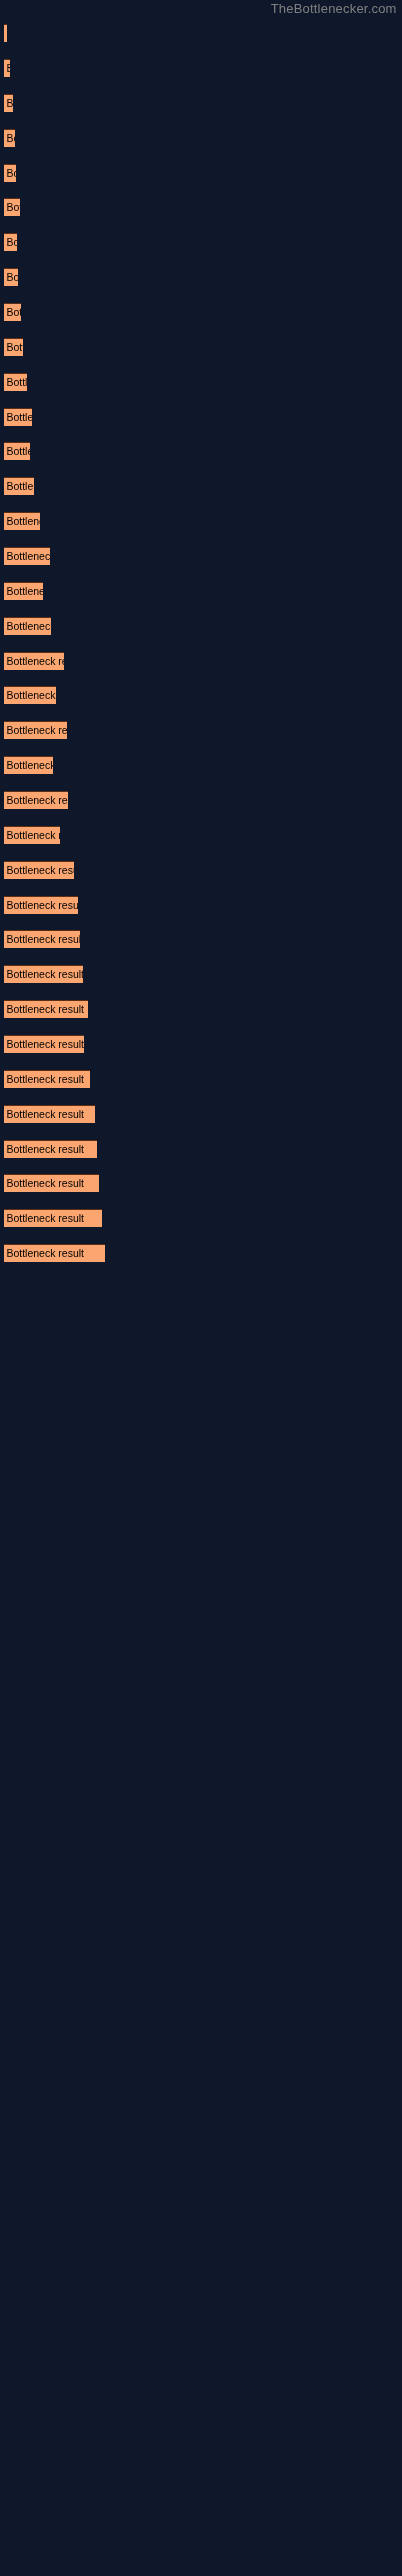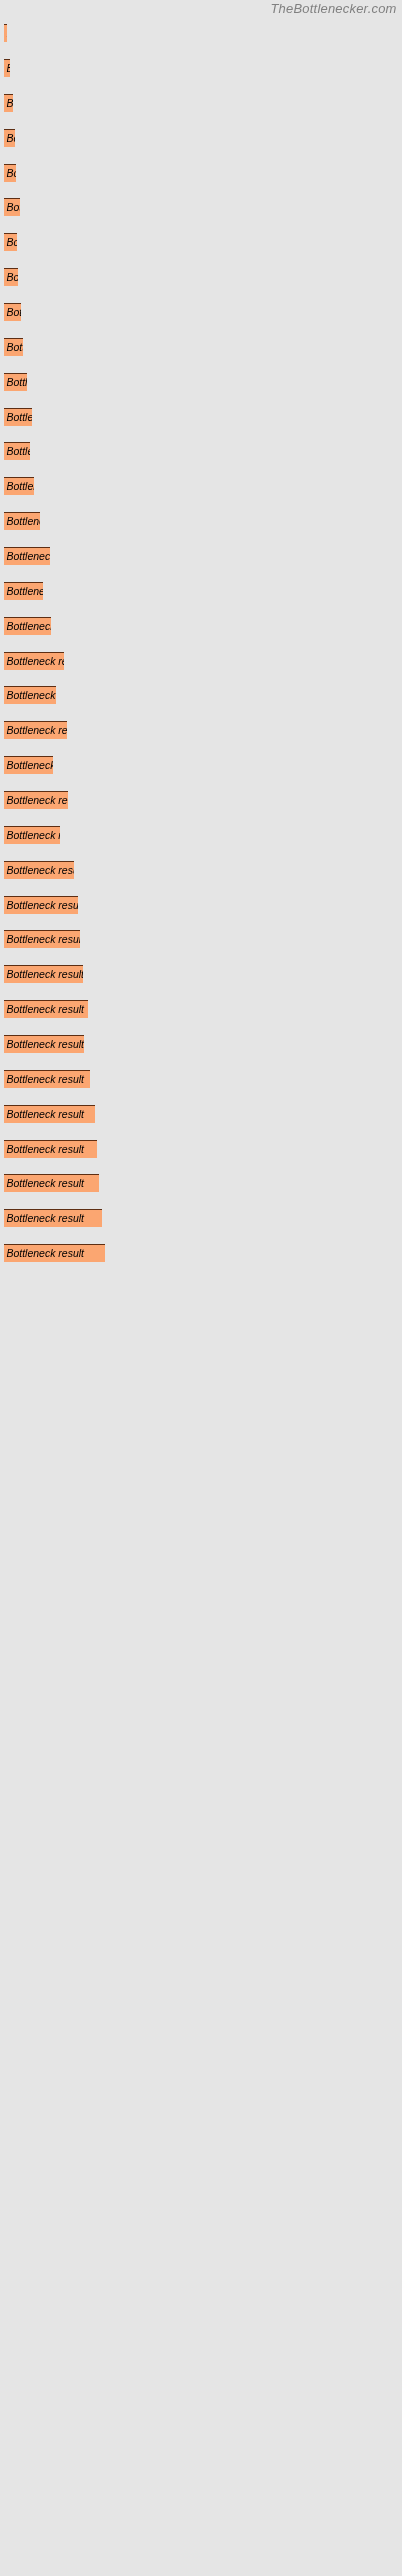--- a/index.html
+++ b/index.html
@@ -13,22 +13,21 @@
     position: relative;
     overflow: hidden;
     font-family: "Liberation Sans", sans-serif;
   }
   #page {
     position: absolute;
     left: 0;
     top: 0;
     width: 403px;
     height: 2576px;
-    background: #e5e5e5;
-    font-style: italic;
+    background: #0f172a;
   }
   #site-title {
     position: absolute;
     right: 6.4px;
     top: 1.6px;
     font-family: "Liberation Sans", sans-serif;
     font-size: 13px;
     line-height: 14.5px;
     color: #808080;
     letter-spacing: 0.2px;

